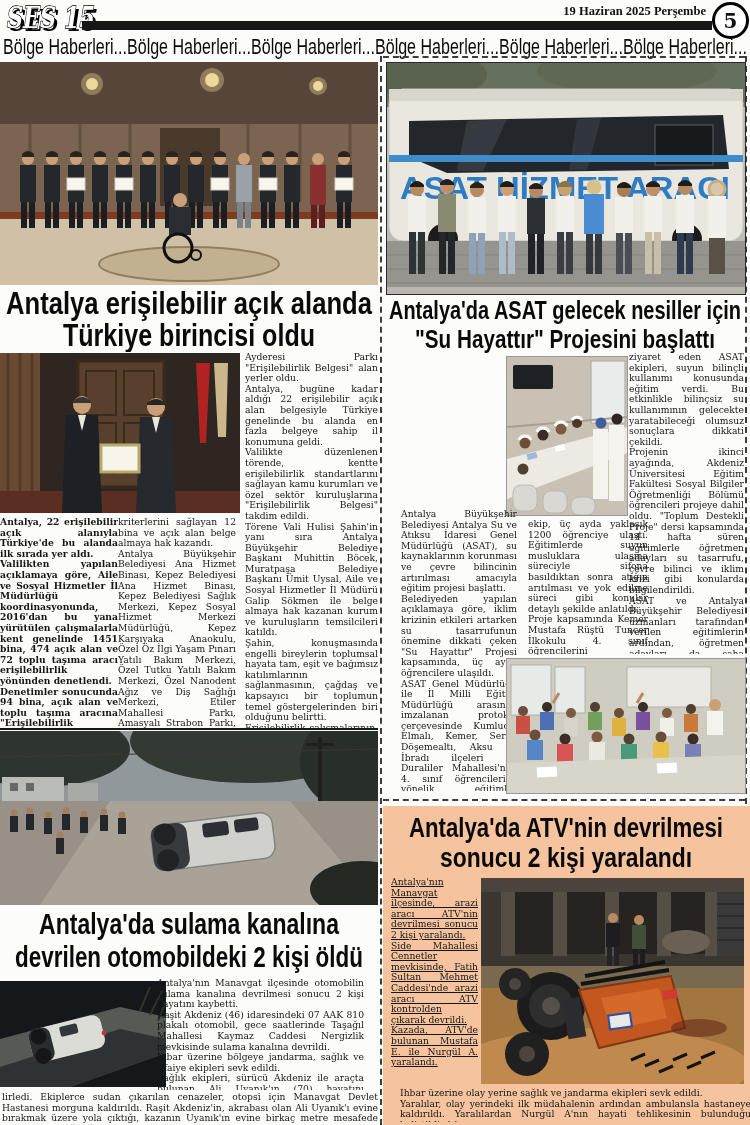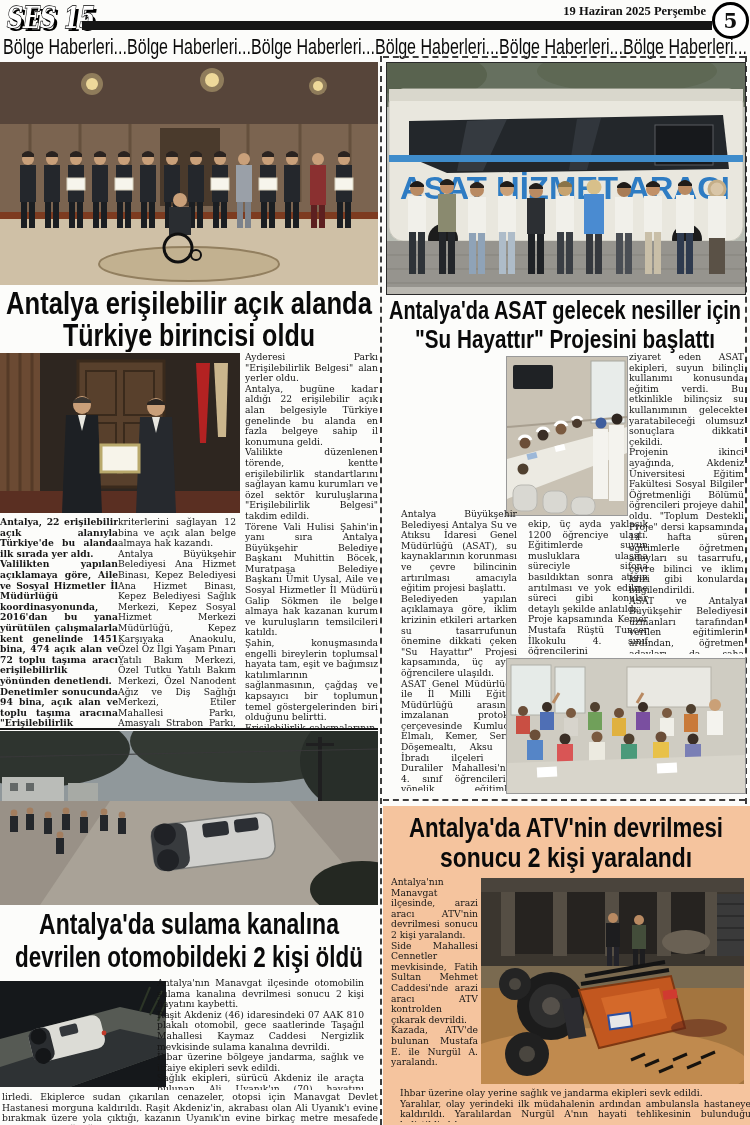--- a/index.html
+++ b/index.html
@@ -456,21 +456,21 @@
     <rect x="150" y="104" width="20" height="10" fill="#fff" transform="rotate(-3 160 109)"></rect>
   </svg>
 
   <div class="abs atv-block" style="left:383px;top:806px;width:367px;height:319px;"></div>
 
   <svg class="abs hl" style="left:391px;top:812px;" width="351" height="62" viewBox="0 0 351 62">
     <text x="175" y="25" text-anchor="middle" font-size="27" textLength="314" lengthAdjust="spacingAndGlyphs">Antalya'da ATV'nin devrilmesi</text>
     <text x="175" y="55" text-anchor="middle" font-size="27" textLength="252" lengthAdjust="spacingAndGlyphs">sonucu 2 kişi yaralandı</text>
   </svg>
 
-  <div class="abs body-text" style="left:391px;top:877px;width:87px;height:210px;">Antalya'nın Manavgat ilçesinde, arazi aracı ATV'nin devrilmesi sonucu 2 kişi yaralandı.
+  <div class="abs body-text" style="left:391px;top:877px;width:87px;height:210px;text-decoration:underline;">Antalya'nın Manavgat ilçesinde, arazi aracı ATV'nin devrilmesi sonucu 2 kişi yaralandı.
 Side Mahallesi Cennetler mevkisinde, Fatih Sultan Mehmet Caddesi'nde arazi aracı ATV kontrolden çıkarak devrildi.
 Kazada, ATV'de bulunan Mustafa E. ile Nurgül A. yaralandı.</div>
 
   <svg class="abs" style="left:481px;top:878px;" width="263" height="206" viewBox="0 0 263 206">
     <rect width="263" height="206" fill="#3b362f"></rect>
     <rect x="0" y="0" width="263" height="14" fill="#4a443c"></rect>
     <g fill="#262320">
       <rect x="34" y="14" width="38" height="62"></rect>
         <rect x="86" y="14" width="38" height="62"></rect>
       <rect x="138" y="14" width="38" height="62"></rect>

